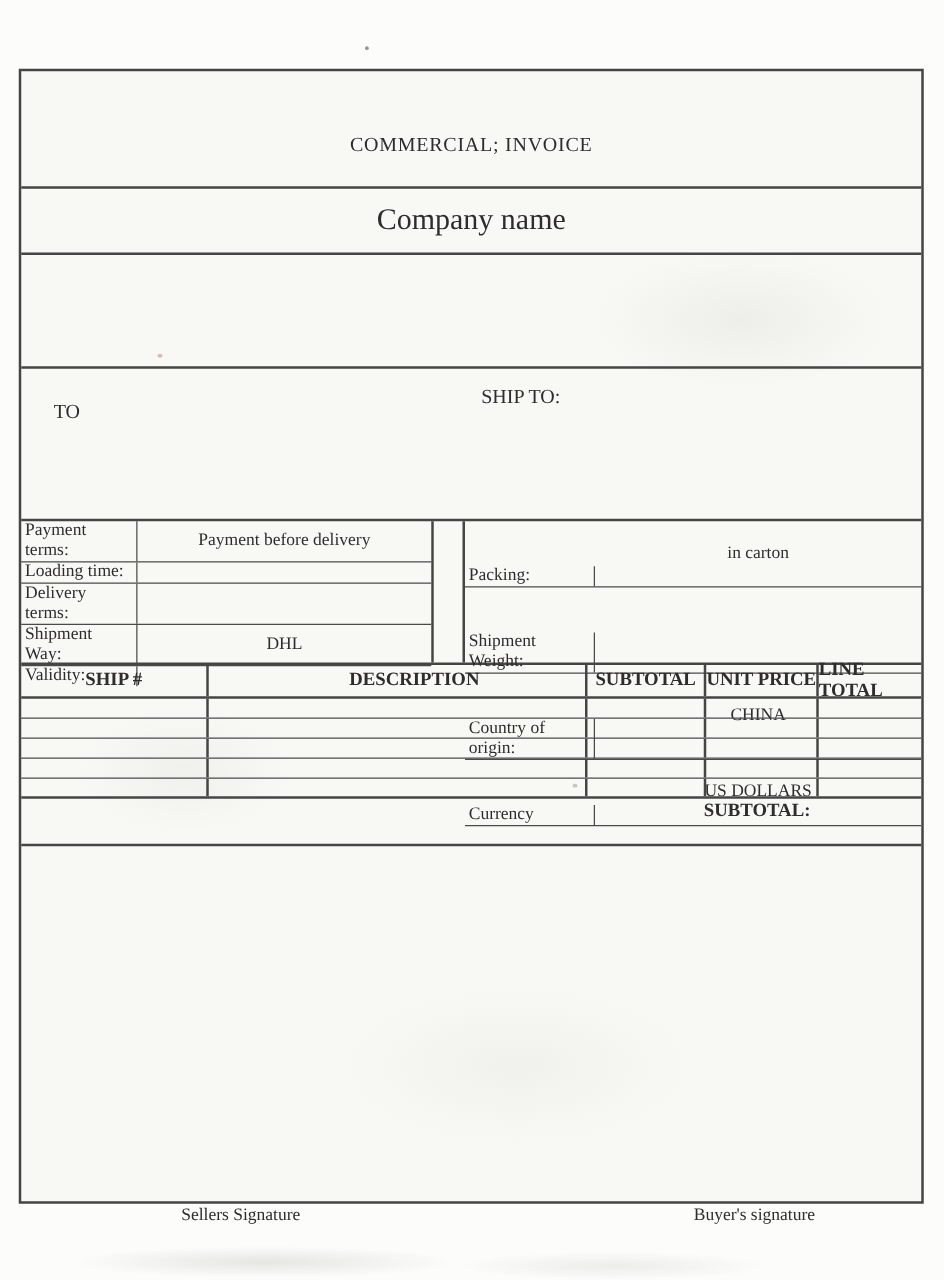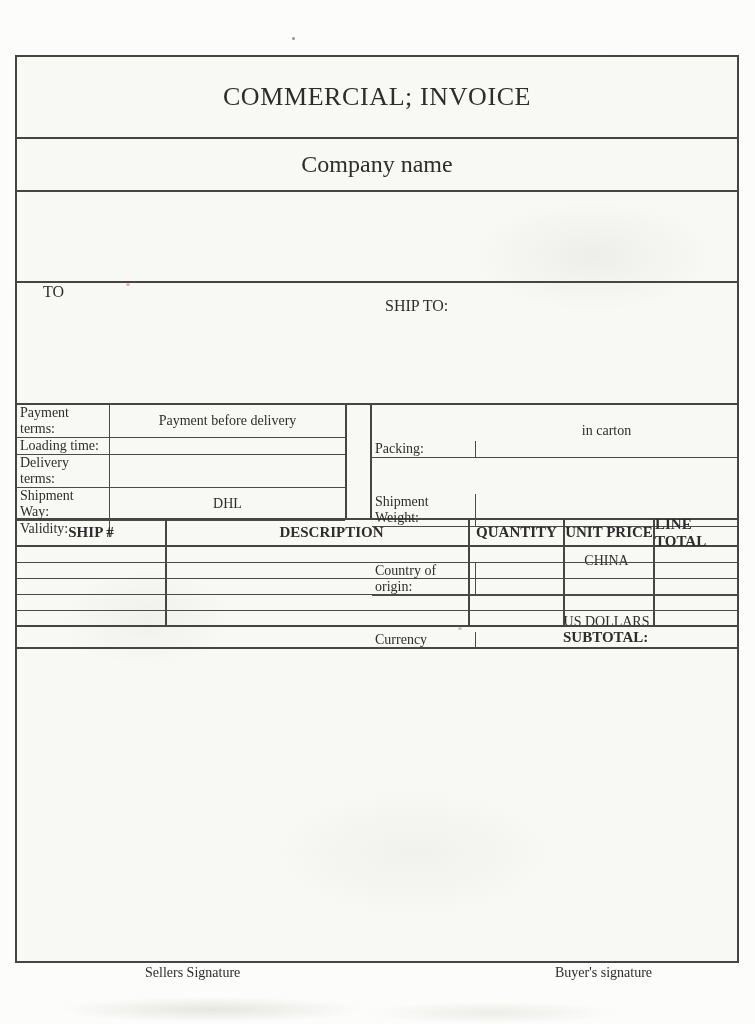--- a/index.html
+++ b/index.html
@@ -20,28 +20,28 @@
     border: 2px solid #454543;
     display: flex; flex-direction: column;
     background:
       radial-gradient(ellipse 170px 80px at 80% 22%, rgba(210,210,204,0.28), transparent 70%),
       radial-gradient(ellipse 120px 70px at 18% 62%, rgba(210,210,204,0.22), transparent 70%),
       radial-gradient(ellipse 200px 90px at 55% 88%, rgba(210,210,204,0.20), transparent 70%),
       #f8f8f5;
   }
   .sec { border-bottom: 2px solid #454543; flex: none; }
 
-  .title-row { height: 82px; display: flex; align-items: center; justify-content: center;
-    font-size: 26px; letter-spacing: 0.6px; }
+  .title-row { height: 66px; display: flex; align-items: center; justify-content: center;
+    font-size: 16px; letter-spacing: 0.6px; margin-top: 28px; }
   .company-row { height: 53px; display: flex; align-items: center; justify-content: center;
     font-size: 24px; }
   .blank-row { height: 91px; }
 
   .address-row { height: 122px; position: relative; font-size: 16px; }
-  .to-label { position: absolute; left: 26px; top: 0; font-family: Liberation Serif, serif; }
+  .to-label { position: absolute; left: 26px; top: 26px; font-family: Liberation Serif, serif; }
   .shipto-label { position: absolute; left: 368px; top: 14px; }
 
   .terms-row { height: 115px; display: flex; font-size: 14px; }
   .terms-table { display: flex; flex-direction: column; }
   .terms-left { width: 330px; border-right: 2px solid #454543; }
   .terms-gap { width: 25px; border-right: 2px solid #454543; }
   .terms-right { flex: 1; }
   .trow { flex: 1; display: flex; border-bottom: 1px solid #4a4a48; }
   .trow:last-child { border-bottom: none; }
   .tlabel { padding: 0 3px; border-right: 1px solid #4a4a48; display: flex; align-items: center; }
@@ -51,21 +51,21 @@
 
   .items-header { height: 27px; display: flex; font-weight: bold; font-size: 15px; }
   .items-header .cell { display: flex; align-items: center; justify-content: center; }
   .item-row { height: 16px; display: flex; border-bottom: 1px solid #4a4a48; flex: none; }
   .item-row.last { border-bottom: 2px solid #454543; }
   .cell { border-right: 2px solid #454543; }
   .cell:last-child { border-right: none; }
   .c1 { width: 150px; } .c2 { width: 303px; padding-left: 28px; } .c3 { width: 95px; }
   .c4 { width: 90px; } .c5 { flex: 1; }
 
-  .subtotal-row { height: 22px; position: relative; font-size: 15px; font-weight: bold; padding-left: 24px; }
+  .subtotal-row { height: 38px; position: relative; font-size: 15px; font-weight: bold; padding-left: 24px; }
   .subtotal-label { position: absolute; left: 546px; top: 2px; }
 
   .remarks-row { flex: 1; border-bottom: none; }
 
   .sig-label { position: absolute; top: 965px; font-size: 14px; }
   .sig-seller { left: 145px; }
   .sig-buyer { left: 555px; }
 
   .speck { position: absolute; border-radius: 50%; }
   .speck-top { left: 292px; top: 37px; width: 3px; height: 3px; background: #6a6a66; opacity: .7; }
@@ -136,21 +136,21 @@
       <div class="trow">
         <div class="tlabel"></div>
         <div class="tvalue"></div>
       </div>
     </div>
   </div>
 
   <div class="sec items-header">
     <div class="cell c1">SHIP #</div>
     <div class="cell c2">DESCRIPTION</div>
-    <div class="cell c3">QUANTITY</div>
+    <div class="cell c3">SUBTOTAL</div>
     <div class="cell c4">UNIT PRICE</div>
     <div class="cell c5">LINE TOTAL</div>
   </div>
 
   <div class="item-row">
     <div class="cell c1"></div>
     <div class="cell c2"></div>
     <div class="cell c3"></div>
     <div class="cell c4"></div>
     <div class="cell c5"></div>

